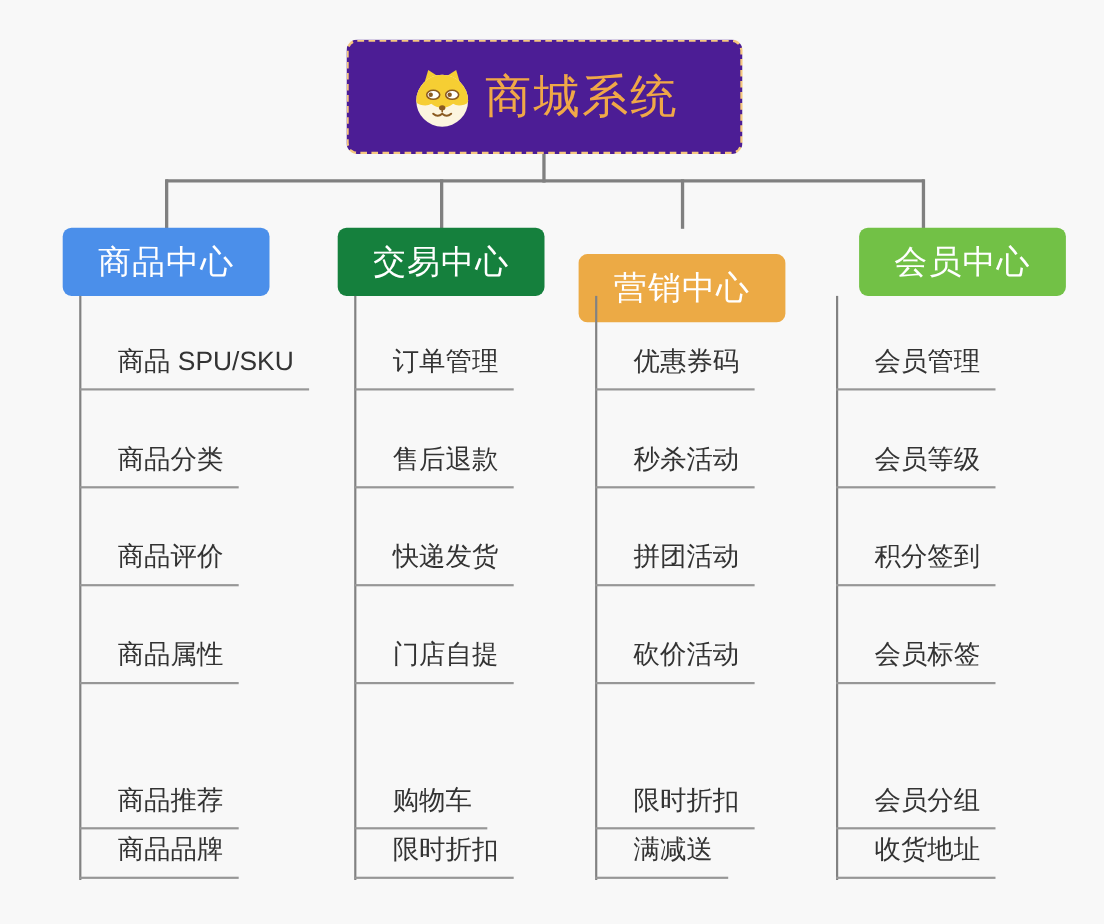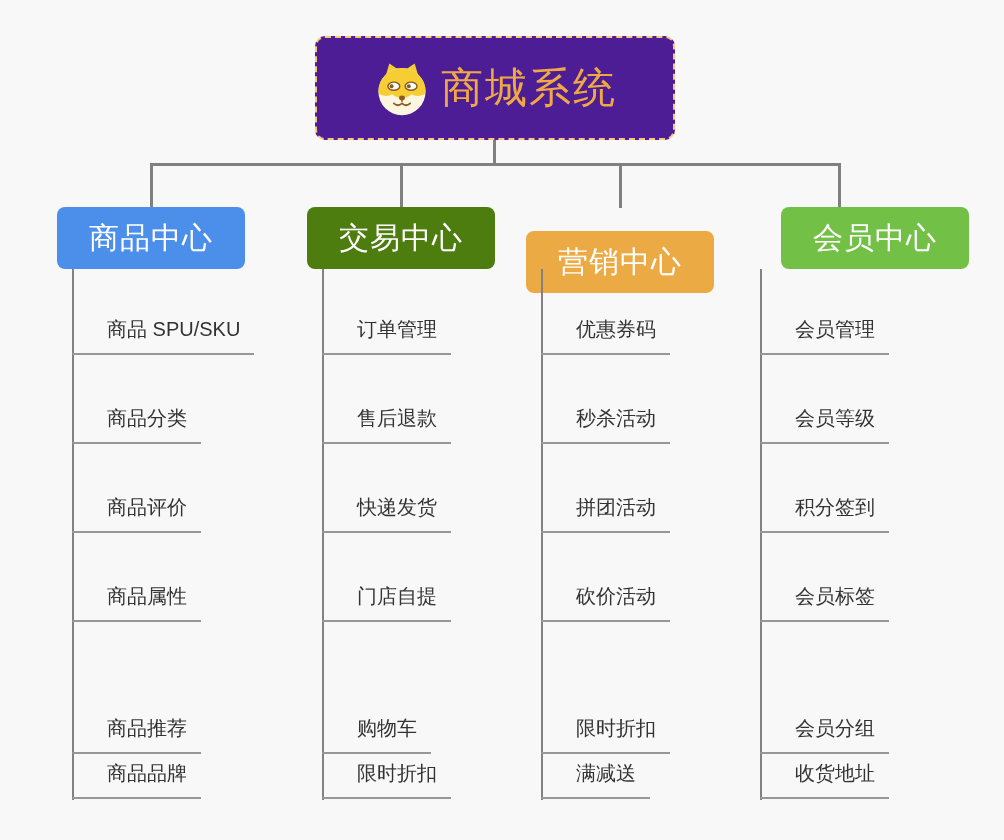--- a/index.html
+++ b/index.html
@@ -76,21 +76,21 @@
   .trunk {
     position: absolute;
     left: 0; top: 0;
     width: 2px; height: 531px;
     background: #828282;
   }
   .leaf {
     position: absolute;
     left: 0;
     white-space: nowrap;
-    font-size: 20px;
+    font-size: 24px;
     line-height: 30px;
     color: #333333;
     padding: 0 14px 9px 35px;
     border-bottom: 2px solid #979797;
     background: transparent;
   }
   .leaf-1 { top: 45px; }
   .leaf-2 { top: 134px; }
   .leaf-3 { top: 223px; }
   .leaf-4 { top: 312px; }
@@ -128,21 +128,21 @@
   </div>
 
   <div class="line root-stub"></div>
   <div class="line cross-bar"></div>
   <div class="line drop drop-1"></div>
   <div class="line drop drop-2"></div>
   <div class="line drop drop-3"></div>
   <div class="line drop drop-4"></div>
 
   <div class="branch branch-1" style="background-color: rgb(75, 143, 234);">商品中心</div>
-  <div class="branch branch-2" style="background-color: #4d7c0f;">交易中心</div>
+  <div class="branch branch-2" style="background-color: #15803d;">交易中心</div>
   <div class="branch branch-3" style="background-color: rgb(236, 170, 69);">营销中心</div>
   <div class="branch branch-4" style="background-color: rgb(114, 193, 70); margin-left: 36px;">会员中心</div>
 
   <div class="column col-1">
     <div class="trunk"></div>
     <div class="leaf leaf-1">商品 SPU/SKU</div>
     <div class="leaf leaf-2">商品分类</div>
     <div class="leaf leaf-3">商品评价</div>
     <div class="leaf leaf-4">商品属性</div>
     <div class="leaf leaf-5">商品推荐</div>

